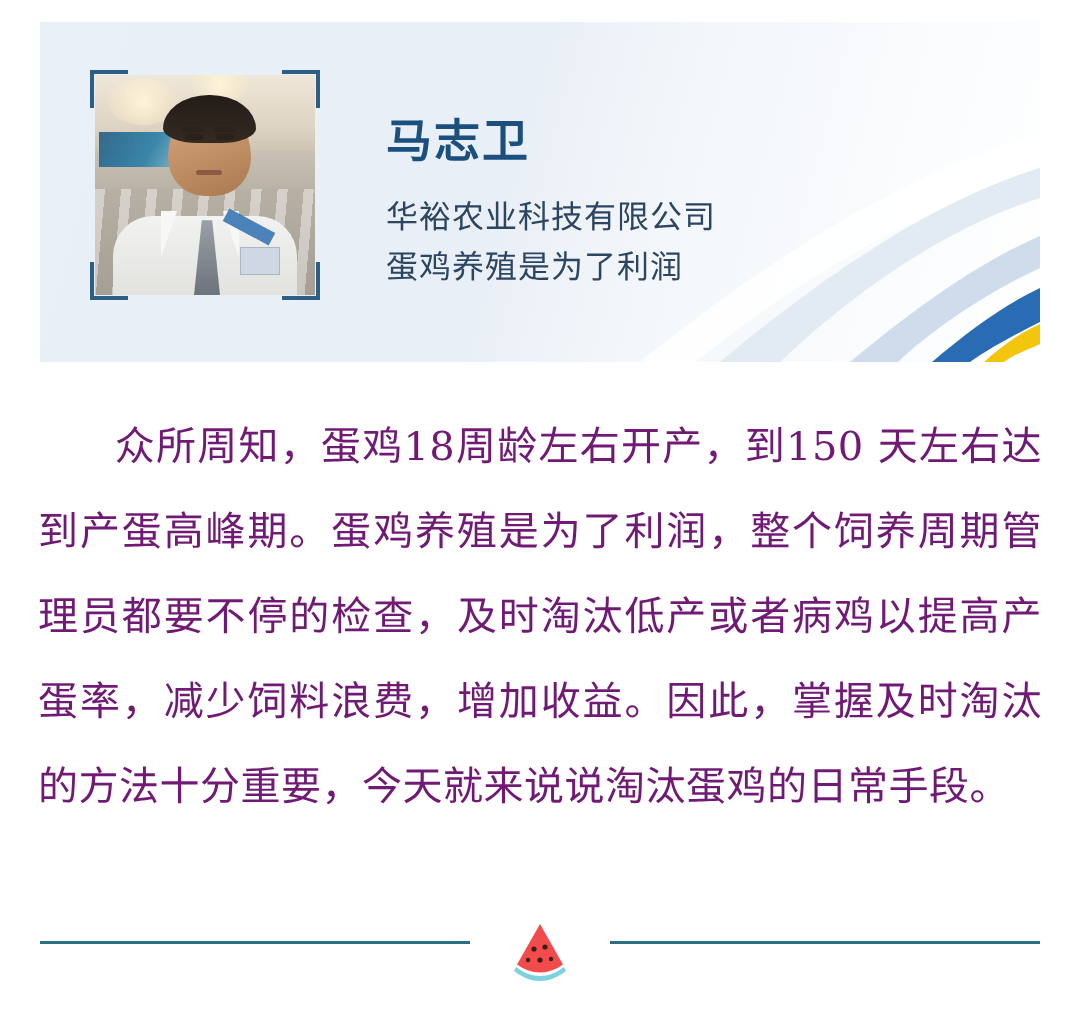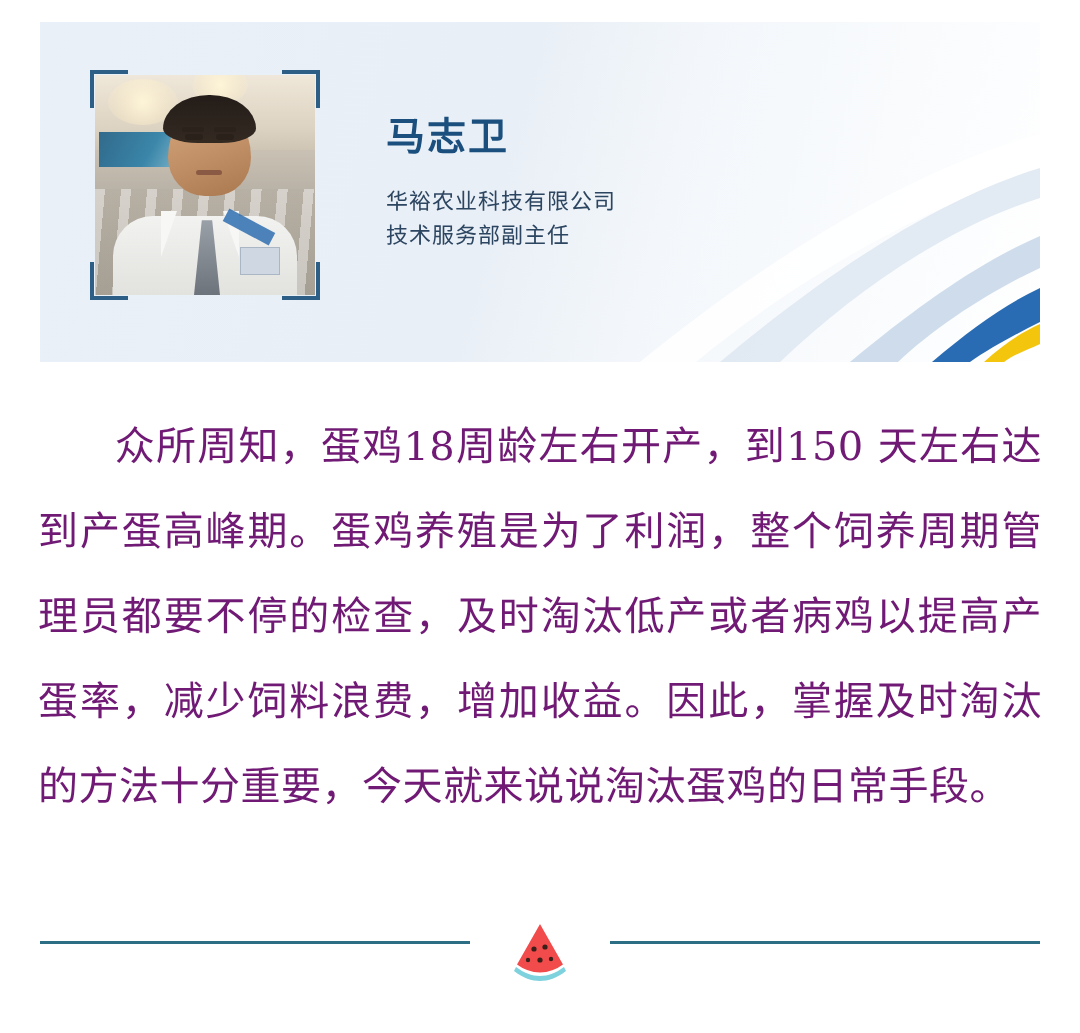--- a/index.html
+++ b/index.html
@@ -147,29 +147,29 @@
   .c-bl { left: 0;  bottom: 0; border-right: none; border-top: none; }
   .c-br { right: 0; bottom: 0; border-left: none;  border-top: none; }
 
   .author-text {
     position: absolute;
     left: 346px;
     top: 92px;
     width: 520px;
   }
   .author-name {
-    font-size: 39px;
+    font-size: 46px;
     font-weight: bold;
     color: #1b4f7e;
     letter-spacing: 2px;
     line-height: 1.2;
     margin-bottom: 24px;
   }
   .author-line {
-    font-size: 22px;
+    font-size: 32px;
     color: #2c4560;
     letter-spacing: 1px;
     line-height: 1.55;
   }
 
   
   .body-text {
     position: absolute;
     left: 38px;
     top: 404px;
@@ -249,21 +249,21 @@
     </div>
     <span class="corner c-tl"></span>
     <span class="corner c-tr"></span>
     <span class="corner c-bl"></span>
     <span class="corner c-br"></span>
   </div>
 
   <div class="author-text">
     <div class="author-name">马志卫</div>
     <div class="author-line">华裕农业科技有限公司</div>
-    <div class="author-line">技术服务部副主任</div>
+    <div class="author-line">蛋鸡养殖是为了利润</div>
   </div>
 </div>
 
 <div class="body-text"><span class="indent"></span><span>众所周知，蛋鸡18周龄左右开产，到150 天左右达到产蛋高峰期。蛋鸡养殖是为了利润，整个饲养周期管理员都要不停的检查，及时淘汰低产或者病鸡以提高产蛋率，减少饲料浪费，增加收益。因此，掌握及时淘汰的方法十分重要，今天就来说说淘汰蛋鸡的日常手段。</span></div>
 
 <div class="footer">
   <div class="rule left"></div>
   <div class="rule right"></div>
   <div class="melon">
     <svg width="74" height="72" viewBox="0 0 74 72">

